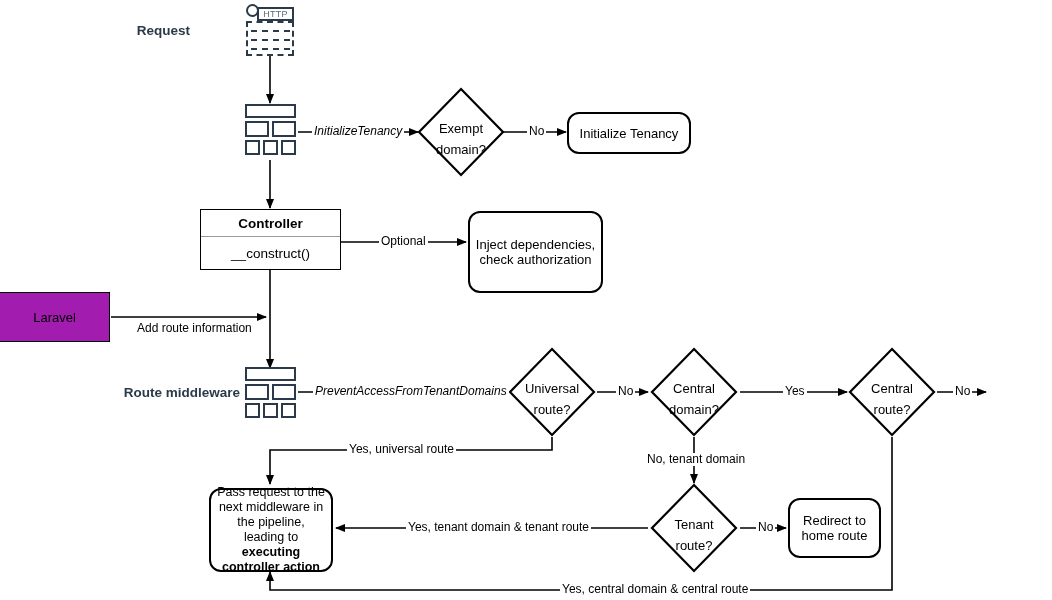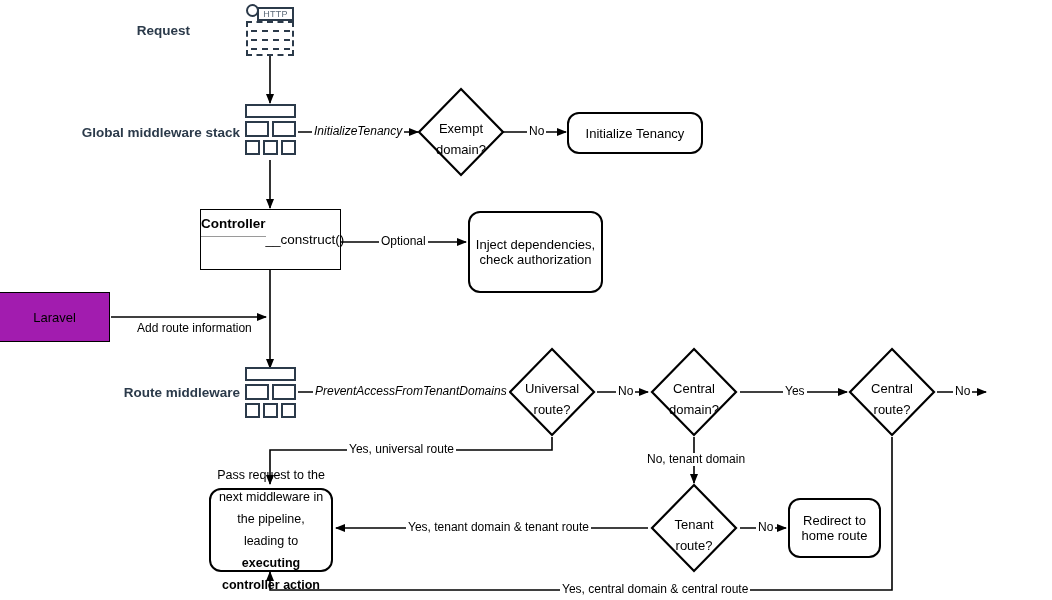--- a/index.html
+++ b/index.html
@@ -64,21 +64,21 @@
   }
   .edge-label.italic { font-style: italic; }
 
   
   .class-box {
     position: absolute;
     box-sizing: border-box;
     border: 1.6px solid #000000;
     background: #ffffff;
     display: flex;
-    flex-direction: row;
+    flex-direction: column;
   }
   .class-box .title {
     flex: 0 0 auto;
     height: 26px;
     display: flex;
     align-items: center;
     justify-content: center;
     font-weight: bold;
     font-size: 13.5px;
     color: #000000;
@@ -205,21 +205,20 @@
       <path d="M740,528 L786,528" marker-end="url(#arrow)"></path>
 
       <path d="M648,528 L336,528" marker-end="url(#arrow)"></path>
 
       <path d="M892,437 L892,590 L270,590 L270,572" marker-end="url(#arrow)"></path>
     </g>
   </svg>
 
   <div class="side-label" style="left:110px; top:23px; width:80px;">Request</div>
 
-  <div class="side-label" style="left:60px; top:125px; width:180px;">Global middleware stack</div>
 
   <div class="side-label" style="left:96px; top:385px; width:144px;">Route middleware</div>
 
   <div class="http-icon" style="left:246px; top:4px; width:50px; height:54px;">
     <div class="circ"></div>
     <div class="tagbar">HTTP</div>
     <div class="body">
       <div class="line" style="top:7px;"></div>
       <div class="line" style="top:16px;"></div>
       <div class="line" style="top:25px;"></div>
@@ -289,21 +288,21 @@
   </div>
 
   <div class="diamond" style="left:650px; top:483px; width:88px; height:90px;">
     <svg width="88" height="90" viewBox="0 0 88 90">
       <polygon points="44,2 86,45 44,88 2,45" fill="#ffffff" stroke="#000000" stroke-width="2.2"></polygon>
     </svg>
     <div class="dtext" style="white-space:pre-line;">Tenant
 route?</div>
   </div>
 
-  <div class="node rounded" style="left:567px; top:112px; width:136px; height:42px;">
+  <div class="node rounded" style="left:567px; top:112px; width:124px; height:42px;">
     <span>Initialize Tenancy</span>
   </div>
 
   <div class="class-box" style="left:200px; top:209px; width:141px; height:61px;">
     <div class="title">Controller</div>
     <div class="member">__construct()</div>
   </div>
 
   <div class="node rounded" style="left:468px; top:211px; width:135px; height:82px;">
     <span style="white-space:pre-line;">Inject dependencies,
@@ -314,21 +313,21 @@
     <span>Laravel</span>
   </div>
 
 
   <div class="node rounded" style="left:788px; top:498px; width:93px; height:60px;">
     <span style="white-space:pre-line;">Redirect to
 home route</span>
   </div>
 
   <div class="node rounded" style="left:209px; top:488px; width:124px; height:84px; padding:2px 6px;">
-    <span style="font-size:12.5px; line-height:22px;">
+    <span style="font-size:12.5px; line-height:15px;">
       <span>Pass request to the next middleware in the pipeline, leading to </span><span class="bold-in">executing controller action</span>
     </span>
   </div>
 
   <div class="edge-label italic" style="left:312px; top:125px;">InitializeTenancy</div>
 
   <div class="edge-label" style="left:527px; top:125px;">No</div>
 
   <div class="edge-label" style="left:379px; top:235px;">Optional</div>
 

